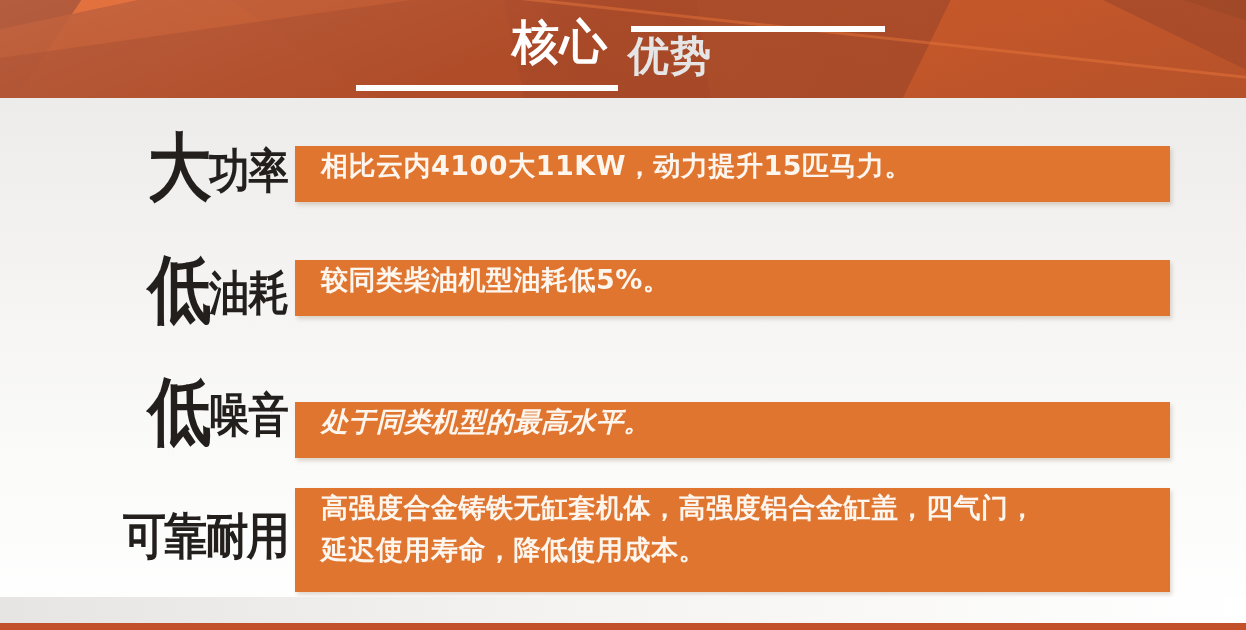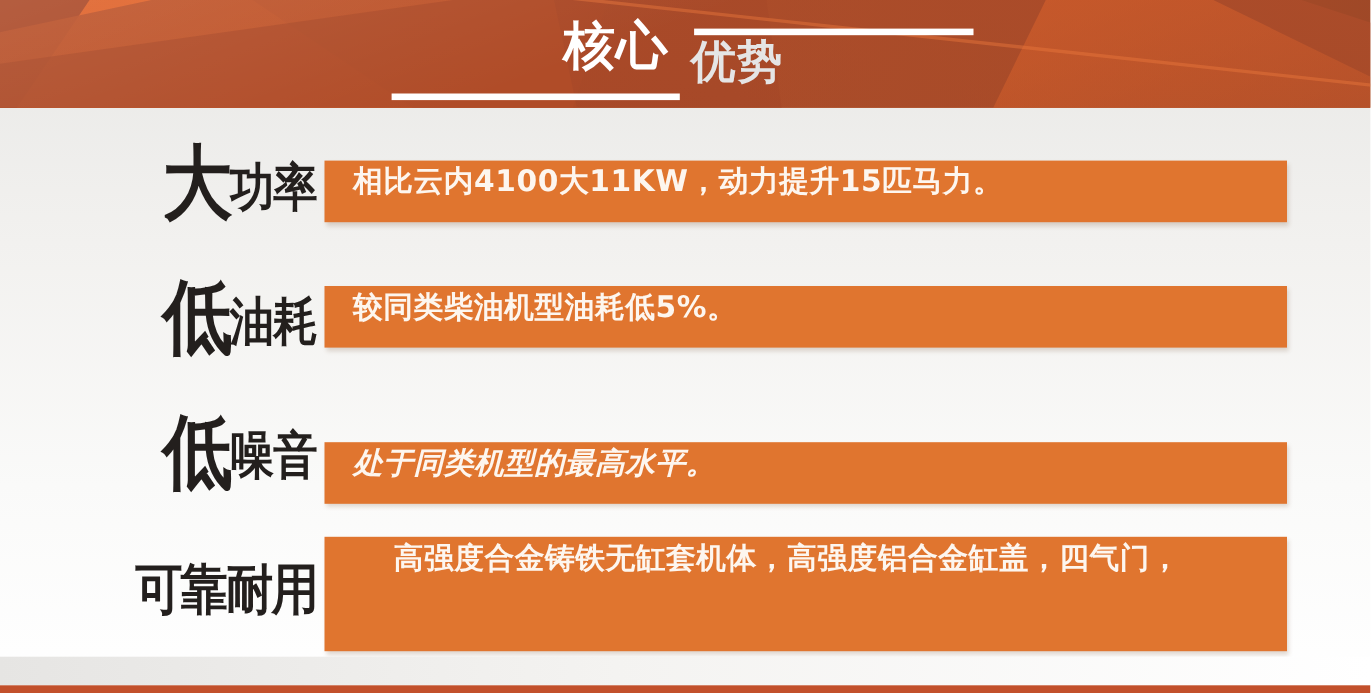--- a/index.html
+++ b/index.html
@@ -273,21 +273,22 @@
         </div>
       </div>
     </div>
 
     <div class="row" style="top:386px;">
       <div class="row-label" style="top:30px;">
         <span class="lbl-even">可靠耐用</span>
       </div>
       <div class="bar" style="top:4px; height:104px;">
         <div>
-          <div class="bar-text" style="padding-bottom:2px;margin-left:37px;">高强度合金铸铁无缸套机体，高强度铝合金缸盖，四气门，</div>
+          <div class="bar-text" style="padding-bottom:2px;">高强度合金铸铁无缸套机体，高强度铝合金缸盖，四气门，</div>
+          <div class="bar-text">延迟使用寿命，降低使用成本。</div>
         </div>
       </div>
     </div>
 
   </div>
 
   <div class="footer-fade"></div>
   <div class="footer-line"></div>
 
 </div>

